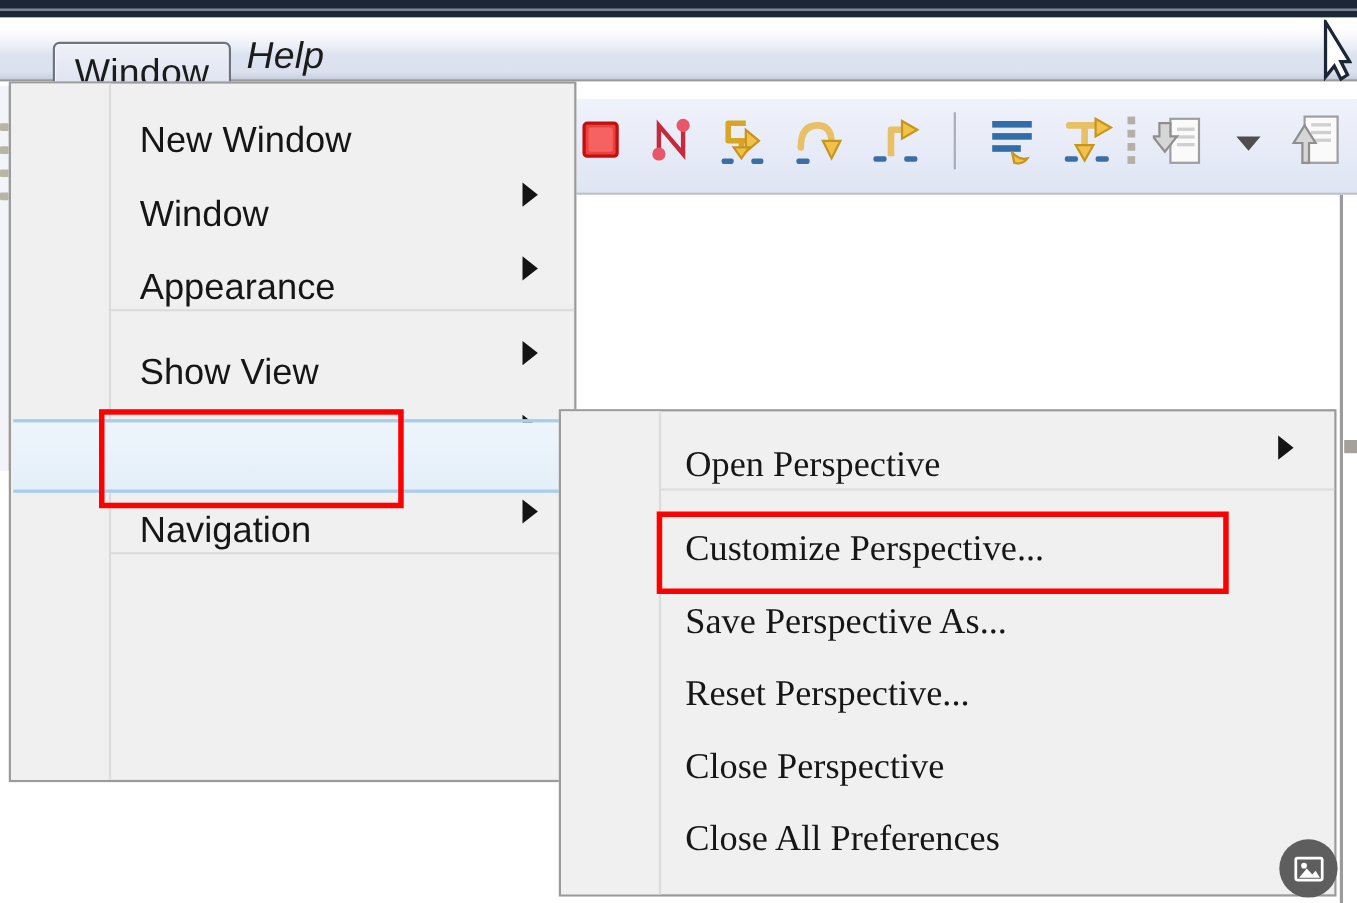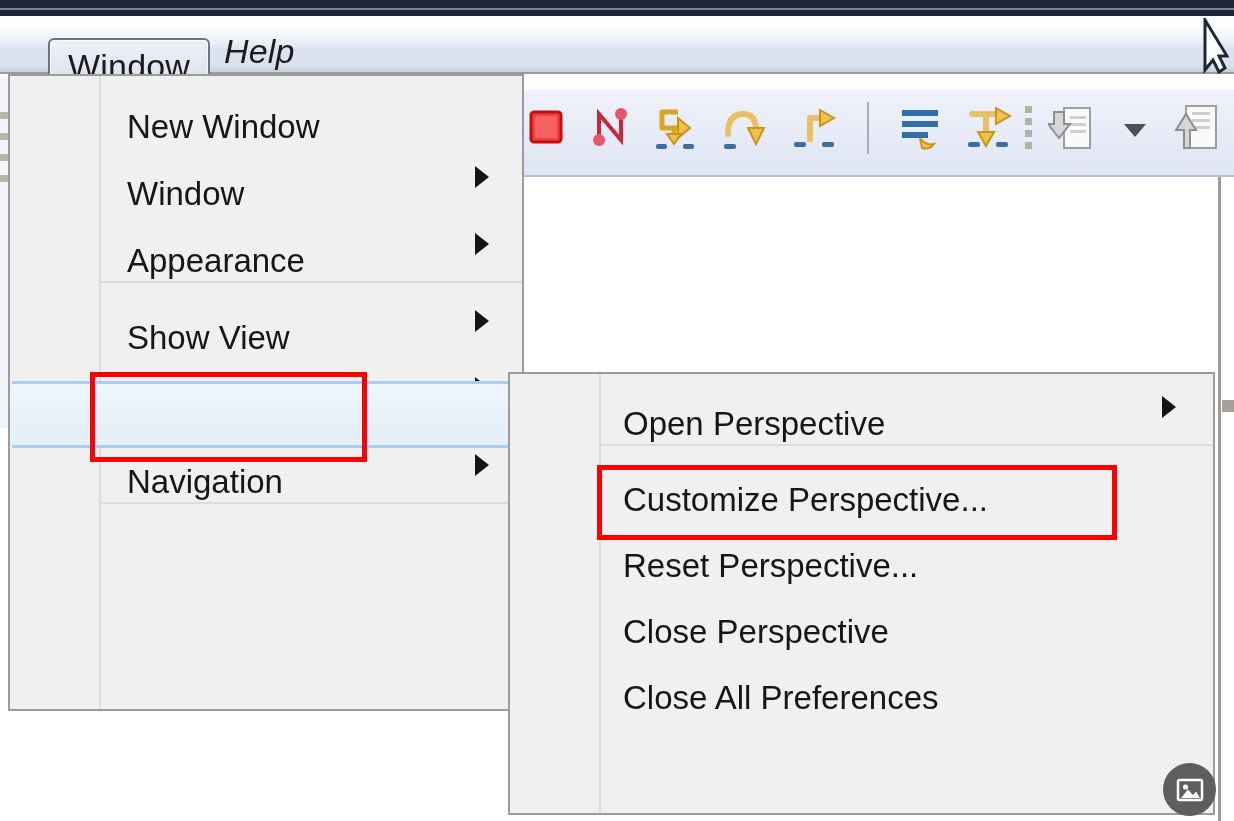--- a/index.html
+++ b/index.html
@@ -206,21 +206,21 @@
 
   
   .menu-sub {
     left: 508px; top: 372px;
     width: 707px; height: 443px;
   }
   .menu-sub .menu-gutter {
     width: 91px;
     border-right: 2px solid #dcdcdc;
   }
-  .menu-sub .menu-list { left: 91px; }
+  .menu-sub .menu-list { left: 91px; font-family: Liberation Serif, serif; }
   .menu-sub .menu-item { height: 66px; }
   .menu-sub .menu-item .label { padding-left: 22px; }
   .menu-sub .menu-item .arrow { right: 37px; }
 
   
   .redbox {
     position: absolute;
     border: 5px solid #fe0000;
     box-sizing: border-box;
     pointer-events: none;
@@ -429,20 +429,23 @@
         <span class="label">Open Perspective</span>
         <span class="arrow"></span>
       </div>
 
       <div class="menu-sep"></div>
 
       <div class="menu-item">
         <span class="label">Customize Perspective...</span>
       </div>
 
+      <div class="menu-item">
+        <span class="label">Save Perspective As...</span>
+      </div>
 
       <div class="menu-item">
         <span class="label">Reset Perspective...</span>
       </div>
 
       <div class="menu-item">
         <span class="label">Close Perspective</span>
       </div>
 
       <div class="menu-item">

